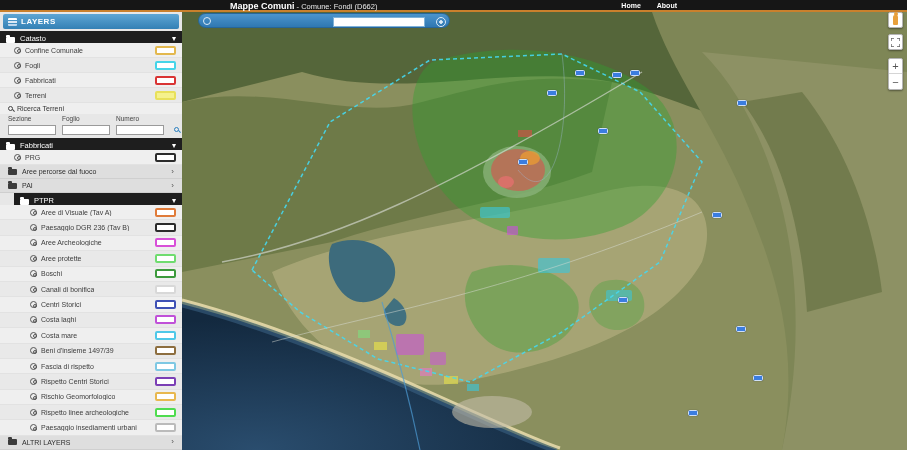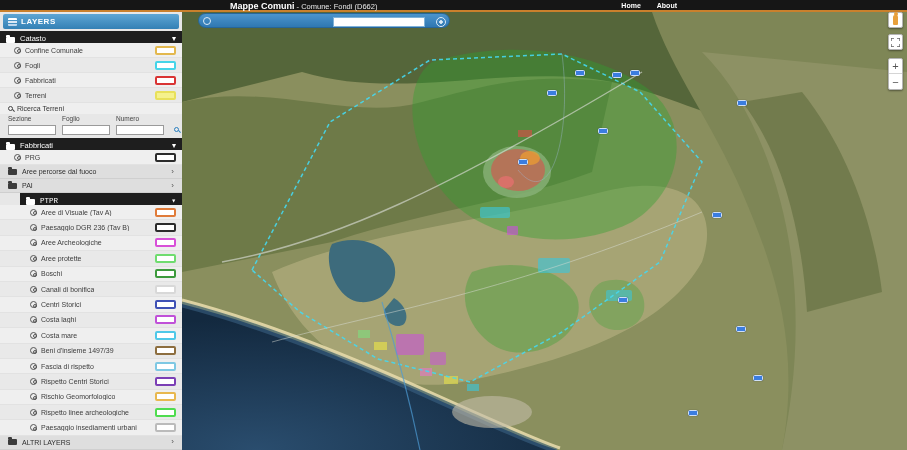--- a/index.html
+++ b/index.html
@@ -12,21 +12,21 @@
   .topbar .title .sub { font-weight:normal; font-size:7.5px; color:#e8e8e8; }
   .topbar .nav { position:absolute; right:230px; top:2px; display:flex; gap:16px; }
   .topbar .nav a { color:#fff; font-size:7px; text-decoration:none; font-weight:bold; }
 
   
   .sidebar { position:absolute; left:0; top:12px; width:182px; height:438px; background:#e7e7e7; z-index:20; overflow:hidden; }
   .panelbar { margin:2px 3px 2px 3px; height:15px; background:linear-gradient(#5ea6d4,#3380b5); border-radius:2px; display:flex; align-items:center; padding-left:5px; color:#fff; font-size:8px; font-weight:bold; letter-spacing:.5px; }
   .licon { width:9px; height:8px; margin-right:4px; background:linear-gradient(#fff 0 2px,transparent 2px 3px,#dce9f5 3px 5px,transparent 5px 6px,#bcd6ec 6px 8px); border-radius:1px; }
 
   .sechdr { height:12px; background:#1e1e1e; display:flex; align-items:flex-end; padding:0 6px; color:#fff; font-size:7.5px; }
-  .sechdr.lvl1 { margin-left:20px;font-family:Liberation Mono, monospace; }
+  .sechdr.lvl1 { margin-left:14px; }
   .sechdr .sp { flex:1; }
   .chev { color:#fff; font-size:8px; line-height:8px; }
   .folder { width:9px; height:6px; background:#fff; border-radius:1px; position:relative; margin-right:5px; flex:none; }
   .folder::before { content:''; position:absolute; top:-2px; left:0; width:4px; height:2px; background:inherit; border-radius:1px 1px 0 0; }
   .folder.dark { background:#3c3c3c; }
 
   .row { height:15px; display:flex; align-items:center; padding:0 6px; font-size:7px; color:#3c3c3c; background:#efefef; border-bottom:1px solid #e2e2e2; }
   .row.alt { background:#e9e9e9; }
   .row .lbl { margin-left:4px; white-space:nowrap; overflow:hidden; }
   .row .sp { flex:1; }

